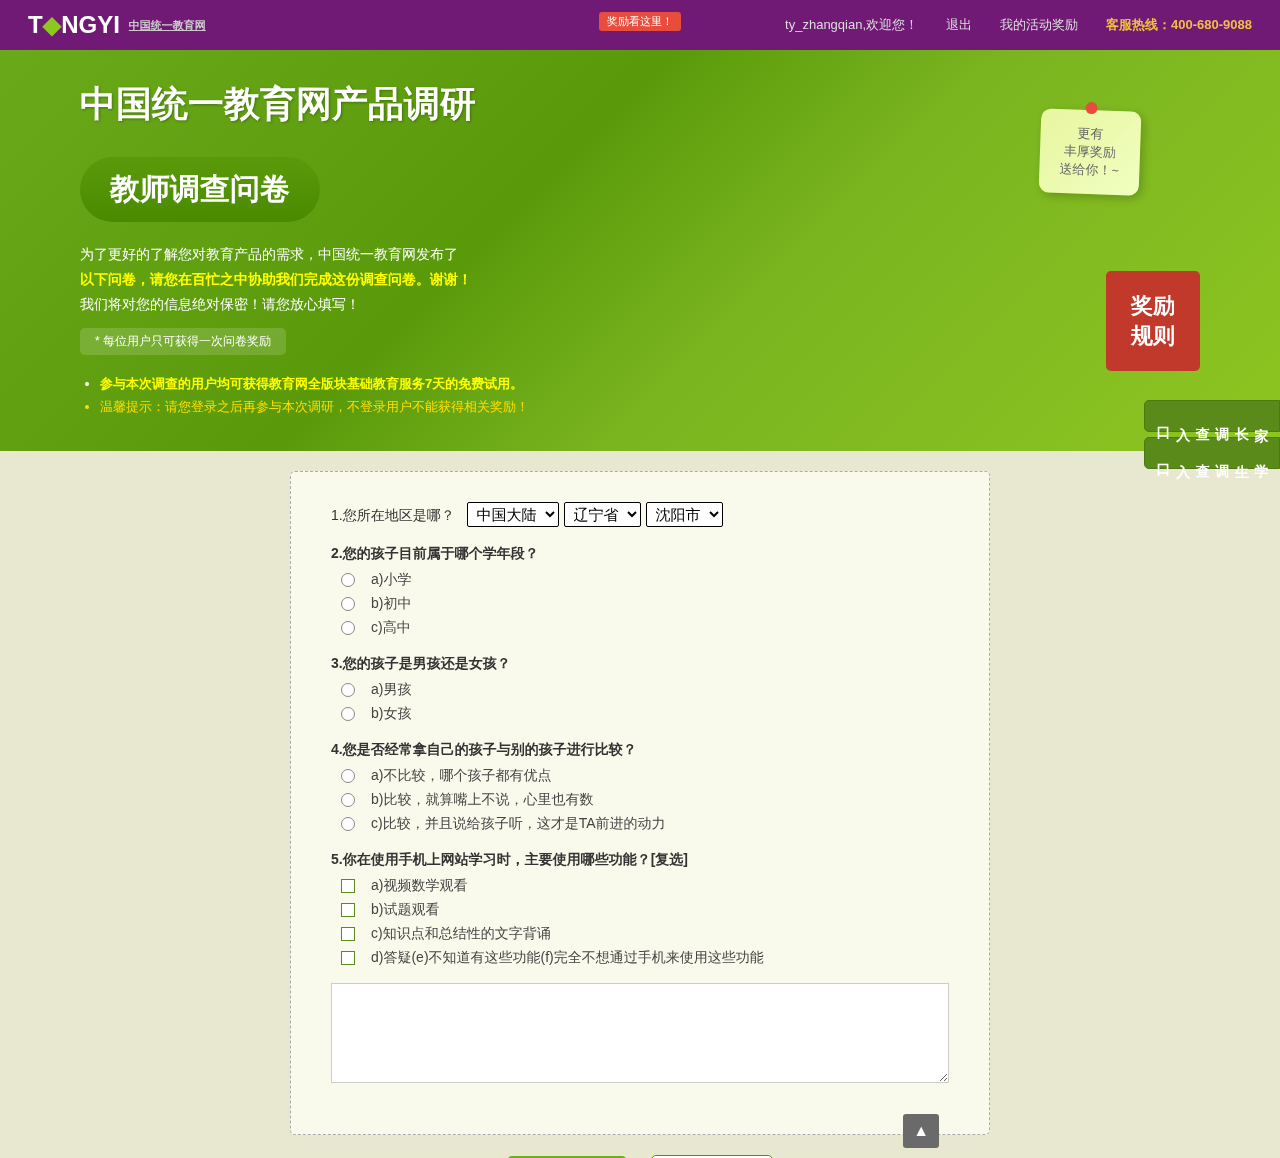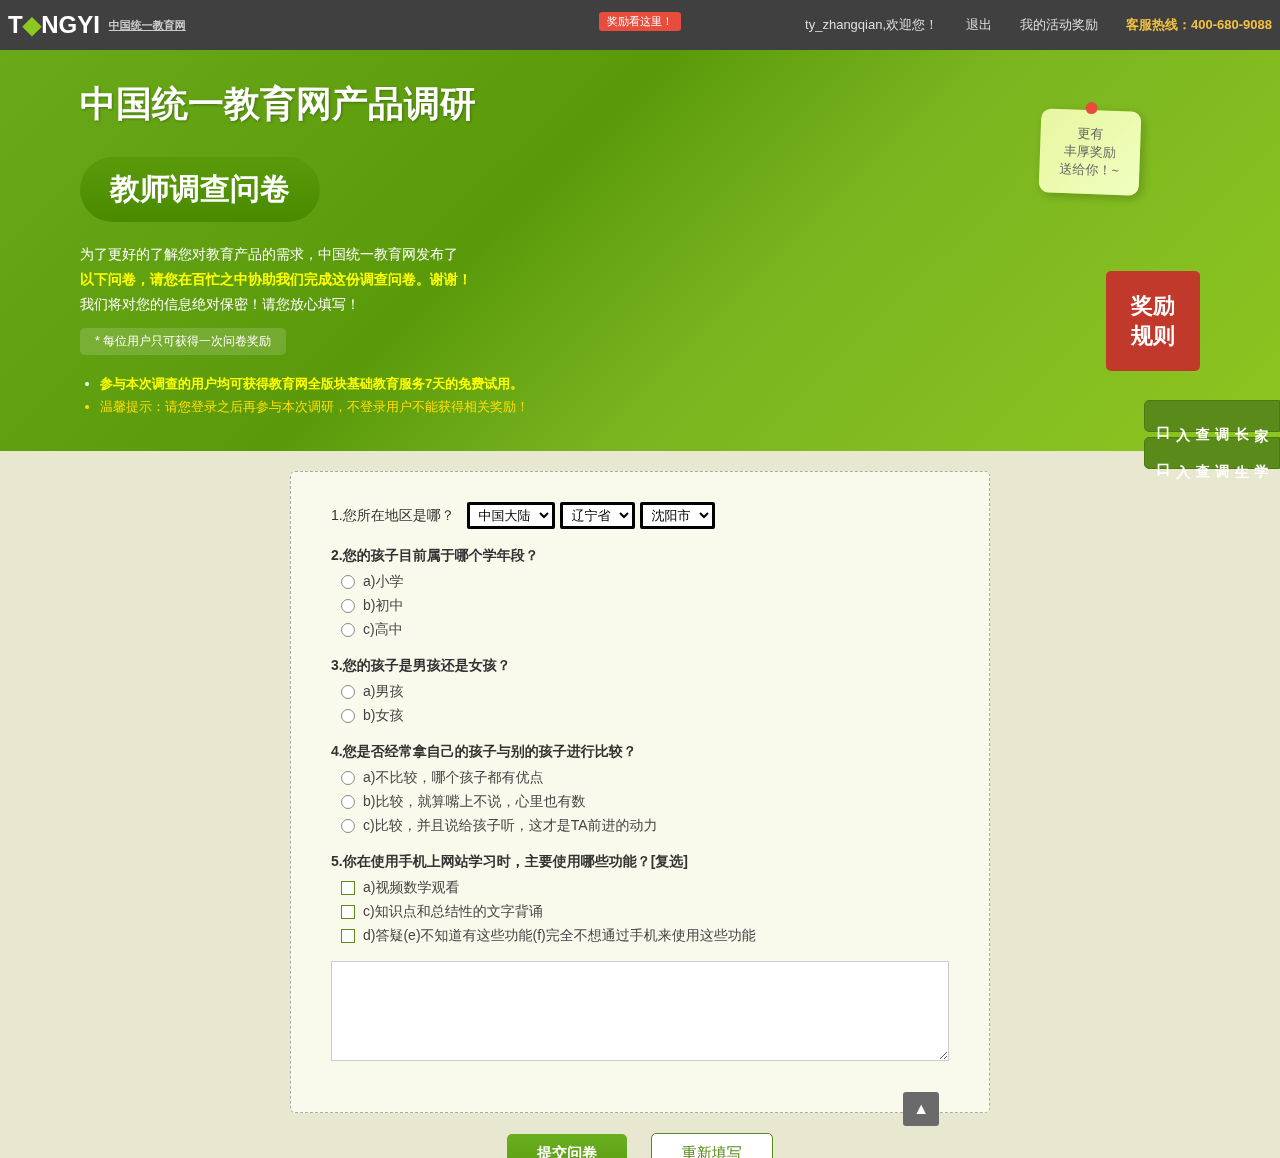--- a/index.html
+++ b/index.html
@@ -1,19 +1,19 @@
 <!DOCTYPE html>
 <html><head>
   <meta charset="utf-8">
   <style>
     * { margin: 0; padding: 0; box-sizing: border-box; }
     body { font-family: 'SimSun', '宋体', Arial, sans-serif; font-size: 13px; background: #f0f0f0; min-width: 1280px; }
 
     
-    .header { background: #404040; height: 50px; display: flex; align-items: center; justify-content: space-between; padding: 0 8px; position: relative; }
+    .header { background: #701a75; height: 50px; display: flex; align-items: center; justify-content: space-between; padding: 0 28px; position: relative; }
     .logo { color: white; font-size: 20px; font-weight: bold; display: flex; align-items: center; gap: 5px; }
     .header-right { display: flex; align-items: center; gap: 28px; color: #ddd; font-size: 13px; }
     .header-badge { background: #e74c3c; color: white; font-size: 11px; padding: 2px 8px; border-radius: 3px; position: absolute; top: 12px; left: 50%; transform: translateX(-50%); }
     .hotline { color: #f0c040; font-weight: bold; }
     .header-link { color: #ddd; cursor: pointer; }
 
     
     .banner { background: linear-gradient(135deg, #6aaa1a 0%, #5a9a0a 40%, #7ab520 60%, #8dc520 100%); min-height: 380px; position: relative; overflow: hidden; padding: 30px 80px; }
     .banner-title-main { color: white; font-size: 36px; font-weight: bold; text-shadow: 1px 1px 3px rgba(0,0,0,0.3); margin-bottom: 28px; }
     .banner-subtitle-box { background: linear-gradient(to bottom, #5a9a0a, #4a8a00); border-radius: 50px; display: inline-block; padding: 12px 30px; margin-bottom: 20px; }
@@ -34,23 +34,23 @@
     .sidebar-tab { background: #5a8a1a; color: white; writing-mode: vertical-rl; padding: 15px 8px; cursor: pointer; border-radius: 5px 0 0 5px; margin-bottom: 5px; font-size: 14px; font-weight: bold; line-height: 1.4; border: 1px solid #4a7a10; }
 
     
     .main-wrapper { background: #e8e8d0; padding: 20px 0; }
     .content-box { max-width: 700px; margin: 0 auto; background: #fafaec; border: 1px dashed #aaa; border-radius: 5px; padding: 30px 40px; }
 
     
     .question { margin-bottom: 18px; color: #333; font-size: 14px; }
     .question-title { font-weight: bold; margin-bottom: 8px; color: #333; }
     .inline-selects { display: inline-flex; gap: 5px; align-items: center; margin-left: 8px; }
-    select { border: 3px solid #000000; background: white; padding: 2px 5px; font-size: 13px; border-radius: 2px; cursor: pointer; }
+    select { border: 1px solid #000000; background: white; padding: 2px 5px; font-size: 15px; border-radius: 2px; cursor: pointer; }
     .options { padding-left: 10px; }
-    .option-item { display: flex; align-items: center; gap: 8px; margin-bottom: 6px; cursor: pointer; color: #444; font-size: 14px; }
+    .option-item { display: flex; align-items: center; gap: 16px; margin-bottom: 6px; cursor: pointer; color: #444; font-size: 14px; }
     .radio-circle { width: 14px; height: 14px; border: 1px solid #888; border-radius: 50%; background: white; flex-shrink: 0; cursor: pointer; }
     .checkbox-sq { width: 14px; height: 14px; border: 1px solid #5a8a1a; background: white; flex-shrink: 0; cursor: pointer; }
     .textarea-area { width: 100%; height: 100px; border: 1px solid #ccc; background: white; resize: vertical; padding: 8px; font-size: 13px; font-family: inherit; margin-top: 10px; }
 
     
     .submit-area { text-align: center; padding: 20px 0; background: #e8e8d0; }
     .btn-submit { background: linear-gradient(to bottom, #6ab020, #5a9a10); color: white; border: none; padding: 10px 30px; font-size: 15px; border-radius: 5px; cursor: pointer; margin-right: 20px; font-weight: bold; }
     .btn-reset { background: white; color: #5a8a1a; border: 1px solid #5a8a1a; padding: 10px 30px; font-size: 15px; border-radius: 5px; cursor: pointer; }
 
     
@@ -192,20 +192,24 @@
 
     <div class="question">
       <div class="question-title">5.你在使用手机上网站学习时，主要使用哪些功能？[复选]</div>
       <div class="options">
         <label class="option-item">
           <div class="checkbox-sq"></div>
           <span>a)视频数学观看</span>
         </label>
         <label class="option-item">
           <div class="checkbox-sq"></div>
+          <span>b)试题观看</span>
+        </label>
+        <label class="option-item">
+          <div class="checkbox-sq"></div>
           <span>c)知识点和总结性的文字背诵</span>
         </label>
         <label class="option-item">
           <div class="checkbox-sq"></div>
           <span>d)答疑(e)不知道有这些功能(f)完全不想通过手机来使用这些功能</span>
         </label>
       </div>
       <textarea class="textarea-area" style=""></textarea>
     </div>
 

